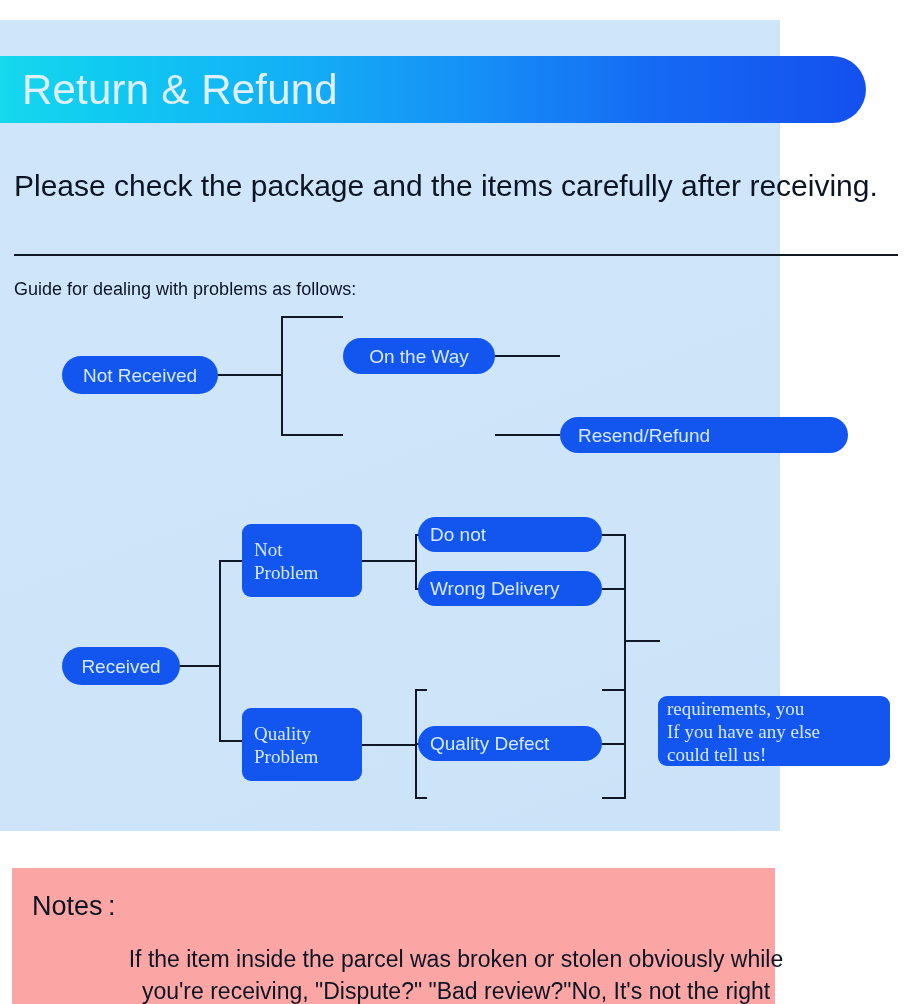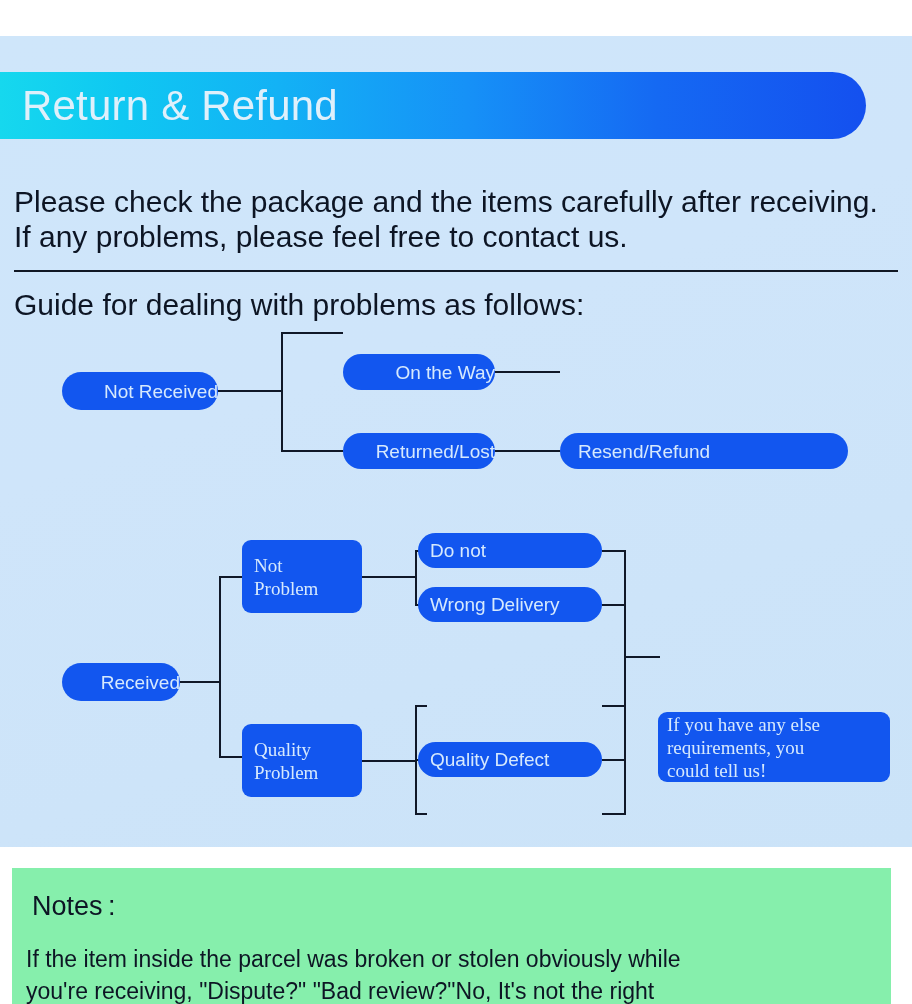--- a/index.html
+++ b/index.html
@@ -19,24 +19,25 @@
     position: relative;
     width: 912px;
     height: 1004px;
     background: #ffffff;
   }
 
   
   .main-panel {
     position: absolute;
     left: 0;
-    top: 36px;
-    width: 912px;
+    top: 20px;
+    width: 748px;
     height: 811px;
     background: linear-gradient(160deg, #cfe6fa 0%, #cfe5fa 40%, #cbe3f8 100%);
+    padding-left: 32px;
   }
 
   
   .header-bar {
     position: absolute;
     left: 0;
     top: 36px;
     width: 866px;
     height: 67px;
     border-radius: 0 34px 34px 0;
@@ -78,58 +79,59 @@
     width: 884px;
     height: 2px;
     background: #111824;
   }
 
   .guide-line {
     position: absolute;
     left: 14px;
     top: 254px;
     color: #0d1524;
-    font-size: 30px;
+    font-size: 18px;
     line-height: 30px;
     white-space: nowrap;
   }
 
   
   .node {
     position: absolute;
     background: #1256ef;
     color: #d6e9fd;
     display: flex;
     align-items: center;
     box-sizing: border-box;
     font-size: 19px;
     line-height: 23px;
   }
   .node.pill     { border-radius: 19px; }
   .node.soft     { border-radius: 9px; font-family: Liberation Serif, serif;  }
-  .node.center   { justify-content: flex-end; }
+  .node.center   { justify-content: center; }
   .node.lead     { justify-content: flex-start; padding-left: 12px; }
   .node .txt { display: block; }
   .node .txt .l { display: block; }
 
   .conn {
     position: absolute;
     background: #101828;
   }
   .conn.h { height: 2px; }
   .conn.v { width: 2px; }
 
   
   .notes-panel {
     position: absolute;
     left: 12px;
     top: 868px;
-    width: 879px;
+    width: 763px;
     height: 136px;
-    background: #86efac;
+    background: #fca5a5;
+    text-align: center;
   }
   .notes-title {
     position: absolute;
     left: 20px;
     top: 22px;
     font-size: 27px;
     line-height: 32px;
     color: #0d1524;
     white-space: nowrap;
   }
@@ -150,44 +152,40 @@
 <div id="page">
 
   <div class="main-panel">
 
     <div class="header-bar">
       <div class="header-title">Return &amp; Refund</div>
     </div>
 
     <div class="intro">
       <div>Please check the package and the items carefully after receiving.</div>
-      <div>If any problems, please feel free to contact us.</div>
     </div>
 
     <div class="divider"></div>
 
     <div class="guide-line">Guide for dealing with problems as follows:</div>
 
     <div class="node pill center" style="left:62px; top:336px; width:156px; height:38px;">
       <span class="txt">Not Received</span>
     </div>
 
     <div class="conn h" style="left:218px; top:354px; width:64px;"></div>
     <div class="conn v" style="left:281px; top:296px; height:120px;"></div>
     <div class="conn h" style="left:281px; top:296px; width:62px;"></div>
     <div class="conn h" style="left:281px; top:414px; width:62px;"></div>
 
     <div class="node pill center" style="left:343px; top:318px; width:152px; height:36px;">
       <span class="txt">On the Way</span>
     </div>
     <div class="conn h" style="left:495px; top:335px; width:65px;"></div>
 
-    <div class="node pill center" style="left:343px; top:397px; width:152px; height:36px;">
-      <span class="txt">Returned/Lost</span>
-    </div>
     <div class="conn h" style="left:495px; top:414px; width:65px;"></div>
     <div class="node pill center" style="left:62px; top:627px; width:118px; height:38px;">
       <span class="txt">Received</span>
     </div>
 
     <div class="node pill lead" style="left:560px; top:397px; width:288px; height:36px; padding-left:18px;">
       <span class="txt">Resend/Refund</span>
     </div>
 
     <div class="conn h" style="left:180px; top:645px; width:40px;"></div>
@@ -235,22 +233,22 @@
     <div class="conn h" style="left:602px; top:568px; width:24px;"></div>
     <div class="conn h" style="left:602px; top:669px; width:24px;"></div>
     <div class="conn h" style="left:602px; top:723px; width:24px;"></div>
     <div class="conn h" style="left:602px; top:777px; width:24px;"></div>
     <div class="conn v" style="left:624px; top:514px; height:265px;"></div>
     <div class="conn h" style="left:624px; top:620px; width:36px;"></div>
 
 
     <div class="node soft lead" style="left:658px; top:676px; width:232px; height:70px; padding-left:9px;">
       <span class="txt">
+        <span class="l">requirements, you</span>
         <span class="l">If you have any else</span>
-        <span class="l">requirements, you</span>
         <span class="l">could tell us!</span>
       </span>
     </div>
 
   </div>
 
   <div class="notes-panel">
     <div class="notes-title">Notes :</div>
     <div class="notes-body">
       <span class="l">If the item inside the parcel was broken or stolen obviously while</span>

